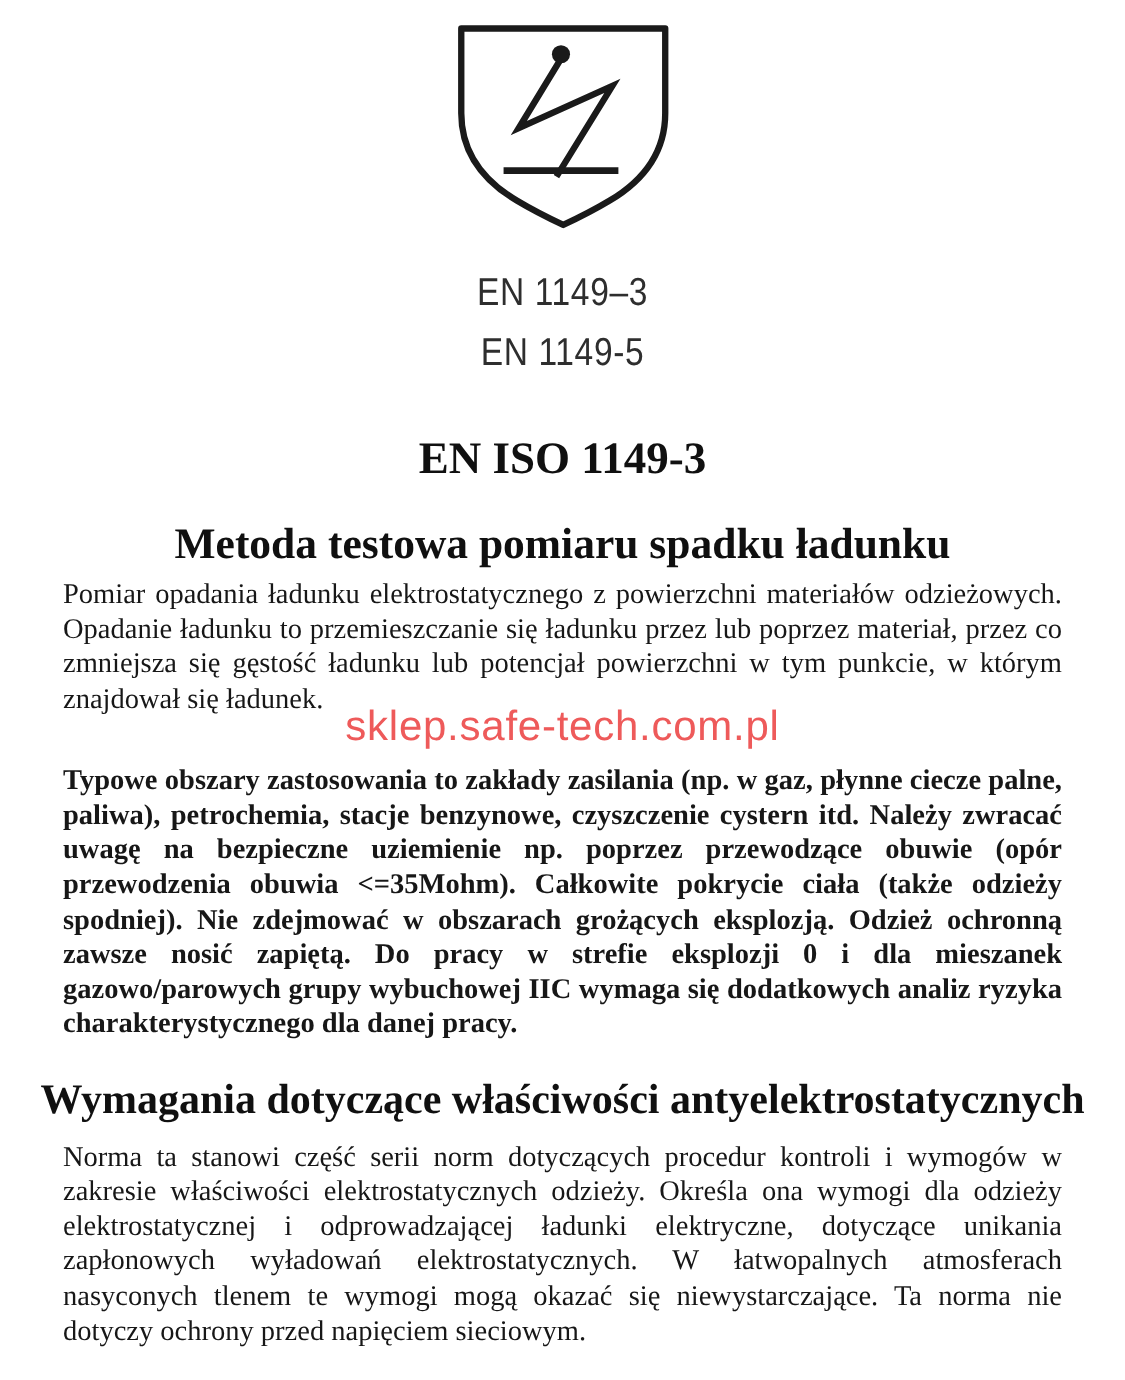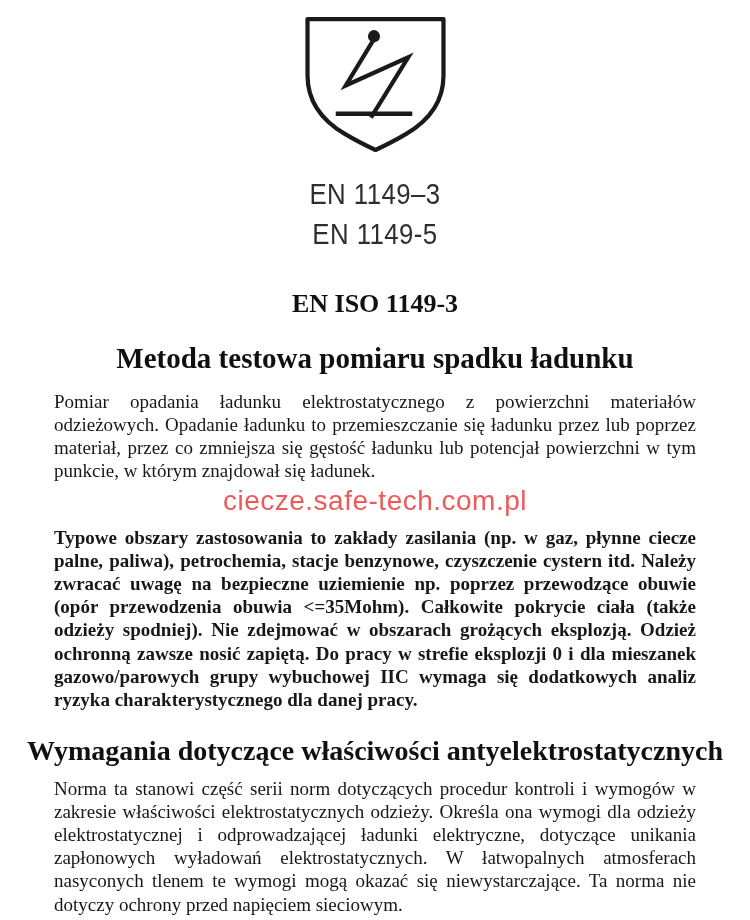--- a/index.html
+++ b/index.html
@@ -19,52 +19,52 @@
   .shield-wrap {
     width: 145px;
     height: 140px;
     margin: 15px auto 0 auto;
   }
   .shield-wrap svg { display: block; }
   .en-labels {
     margin-top: 19px;
     text-align: center;
     font-family: "Liberation Sans", "DejaVu Sans", sans-serif;
-    font-size: 30px;
+    font-size: 26px;
     line-height: 40px;
     color: #2e2e2e;
     font-weight: 400;
   }
   .en-label {
     transform: scaleX(0.86);
     transform-origin: 50% 50%;
     letter-spacing: 0.5px;
   }
   .std-title {
     margin: 36px 0 0 0;
     text-align: center;
-    font-size: 26px;
+    font-size: 30px;
     font-weight: bold;
     color: #101010;
     line-height: 1.05;
   }
   .std-subtitle {
     margin: 26px 0 7px 0;
     text-align: center;
     font-size: 29px;
     font-weight: bold;
     color: #101010;
     line-height: 1.05;
   }
   .std-subtitle.wide {
     margin-top: 25px;
     font-size: 28px;
   }
   .body-par {
-    margin: 16px;
+    margin: 4px;
     padding: 0 38px;
     text-align: justify;
     font-size: 19px;
     line-height: 23.2px;
     color: #171717;
   }
   .watermark {
     margin: -15px 0 0 0;
     text-align: center;
     font-family: "Liberation Sans", "DejaVu Sans", sans-serif;
@@ -105,21 +105,21 @@
     <div class="en-label">EN 1149–3</div>
     <div class="en-label">EN 1149-5</div>
   </div>
 
   <h1 class="std-title">EN ISO 1149-3</h1>
 
   <h2 class="std-subtitle">Metoda testowa pomiaru spadku ładunku</h2>
 
   <p class="body-par">Pomiar opadania ładunku elektrostatycznego z powierzchni materiałów odzieżowych. Opadanie ładunku to przemieszczanie się ładunku przez lub poprzez materiał, przez co zmniejsza się gęstość ładunku lub potencjał powierzchni w tym punkcie, w którym znajdował się ładunek.</p>
 
-  <div class="watermark" id="wm" style="color: rgb(238, 90, 90);">ciecze.safe-tech.com.pl</div>
+  <div class="watermark" id="wm" style="color: rgb(238, 90, 90);">sklep.safe-tech.com.pl</div>
 
   <p class="body-par par2">Typowe obszary zastosowania to zakłady zasilania (np. w gaz, płynne ciecze palne, paliwa), petrochemia, stacje benzynowe, czyszczenie cystern itd. Należy zwracać uwagę na bezpieczne uziemienie np. poprzez przewodzące obuwie (opór przewodzenia obuwia &lt;=35Mohm). Całkowite pokrycie ciała (także odzieży spodniej). Nie zdejmować w obszarach grożących eksplozją. Odzież ochronną zawsze nosić zapiętą. Do pracy w strefie eksplozji 0 i dla mieszanek gazowo/parowych grupy wybuchowej IIC wymaga się dodatkowych analiz ryzyka charakterystycznego dla danej pracy.</p>
 
 
   <h2 class="std-subtitle wide">Wymagania dotyczące właściwości antyelektrostatycznych</h2>
 
   <p class="body-par par3">Norma ta stanowi część serii norm dotyczących procedur kontroli i wymogów w zakresie właściwości elektrostatycznych odzieży. Określa ona wymogi dla odzieży elektrostatycznej i odprowadzającej ładunki elektryczne, dotyczące unikania zapłonowych wyładowań elektrostatycznych. W łatwopalnych atmosferach nasyconych tlenem te wymogi mogą okazać się niewystarczające. Ta norma nie dotyczy ochrony przed napięciem sieciowym.</p>
 
 </div>
 

